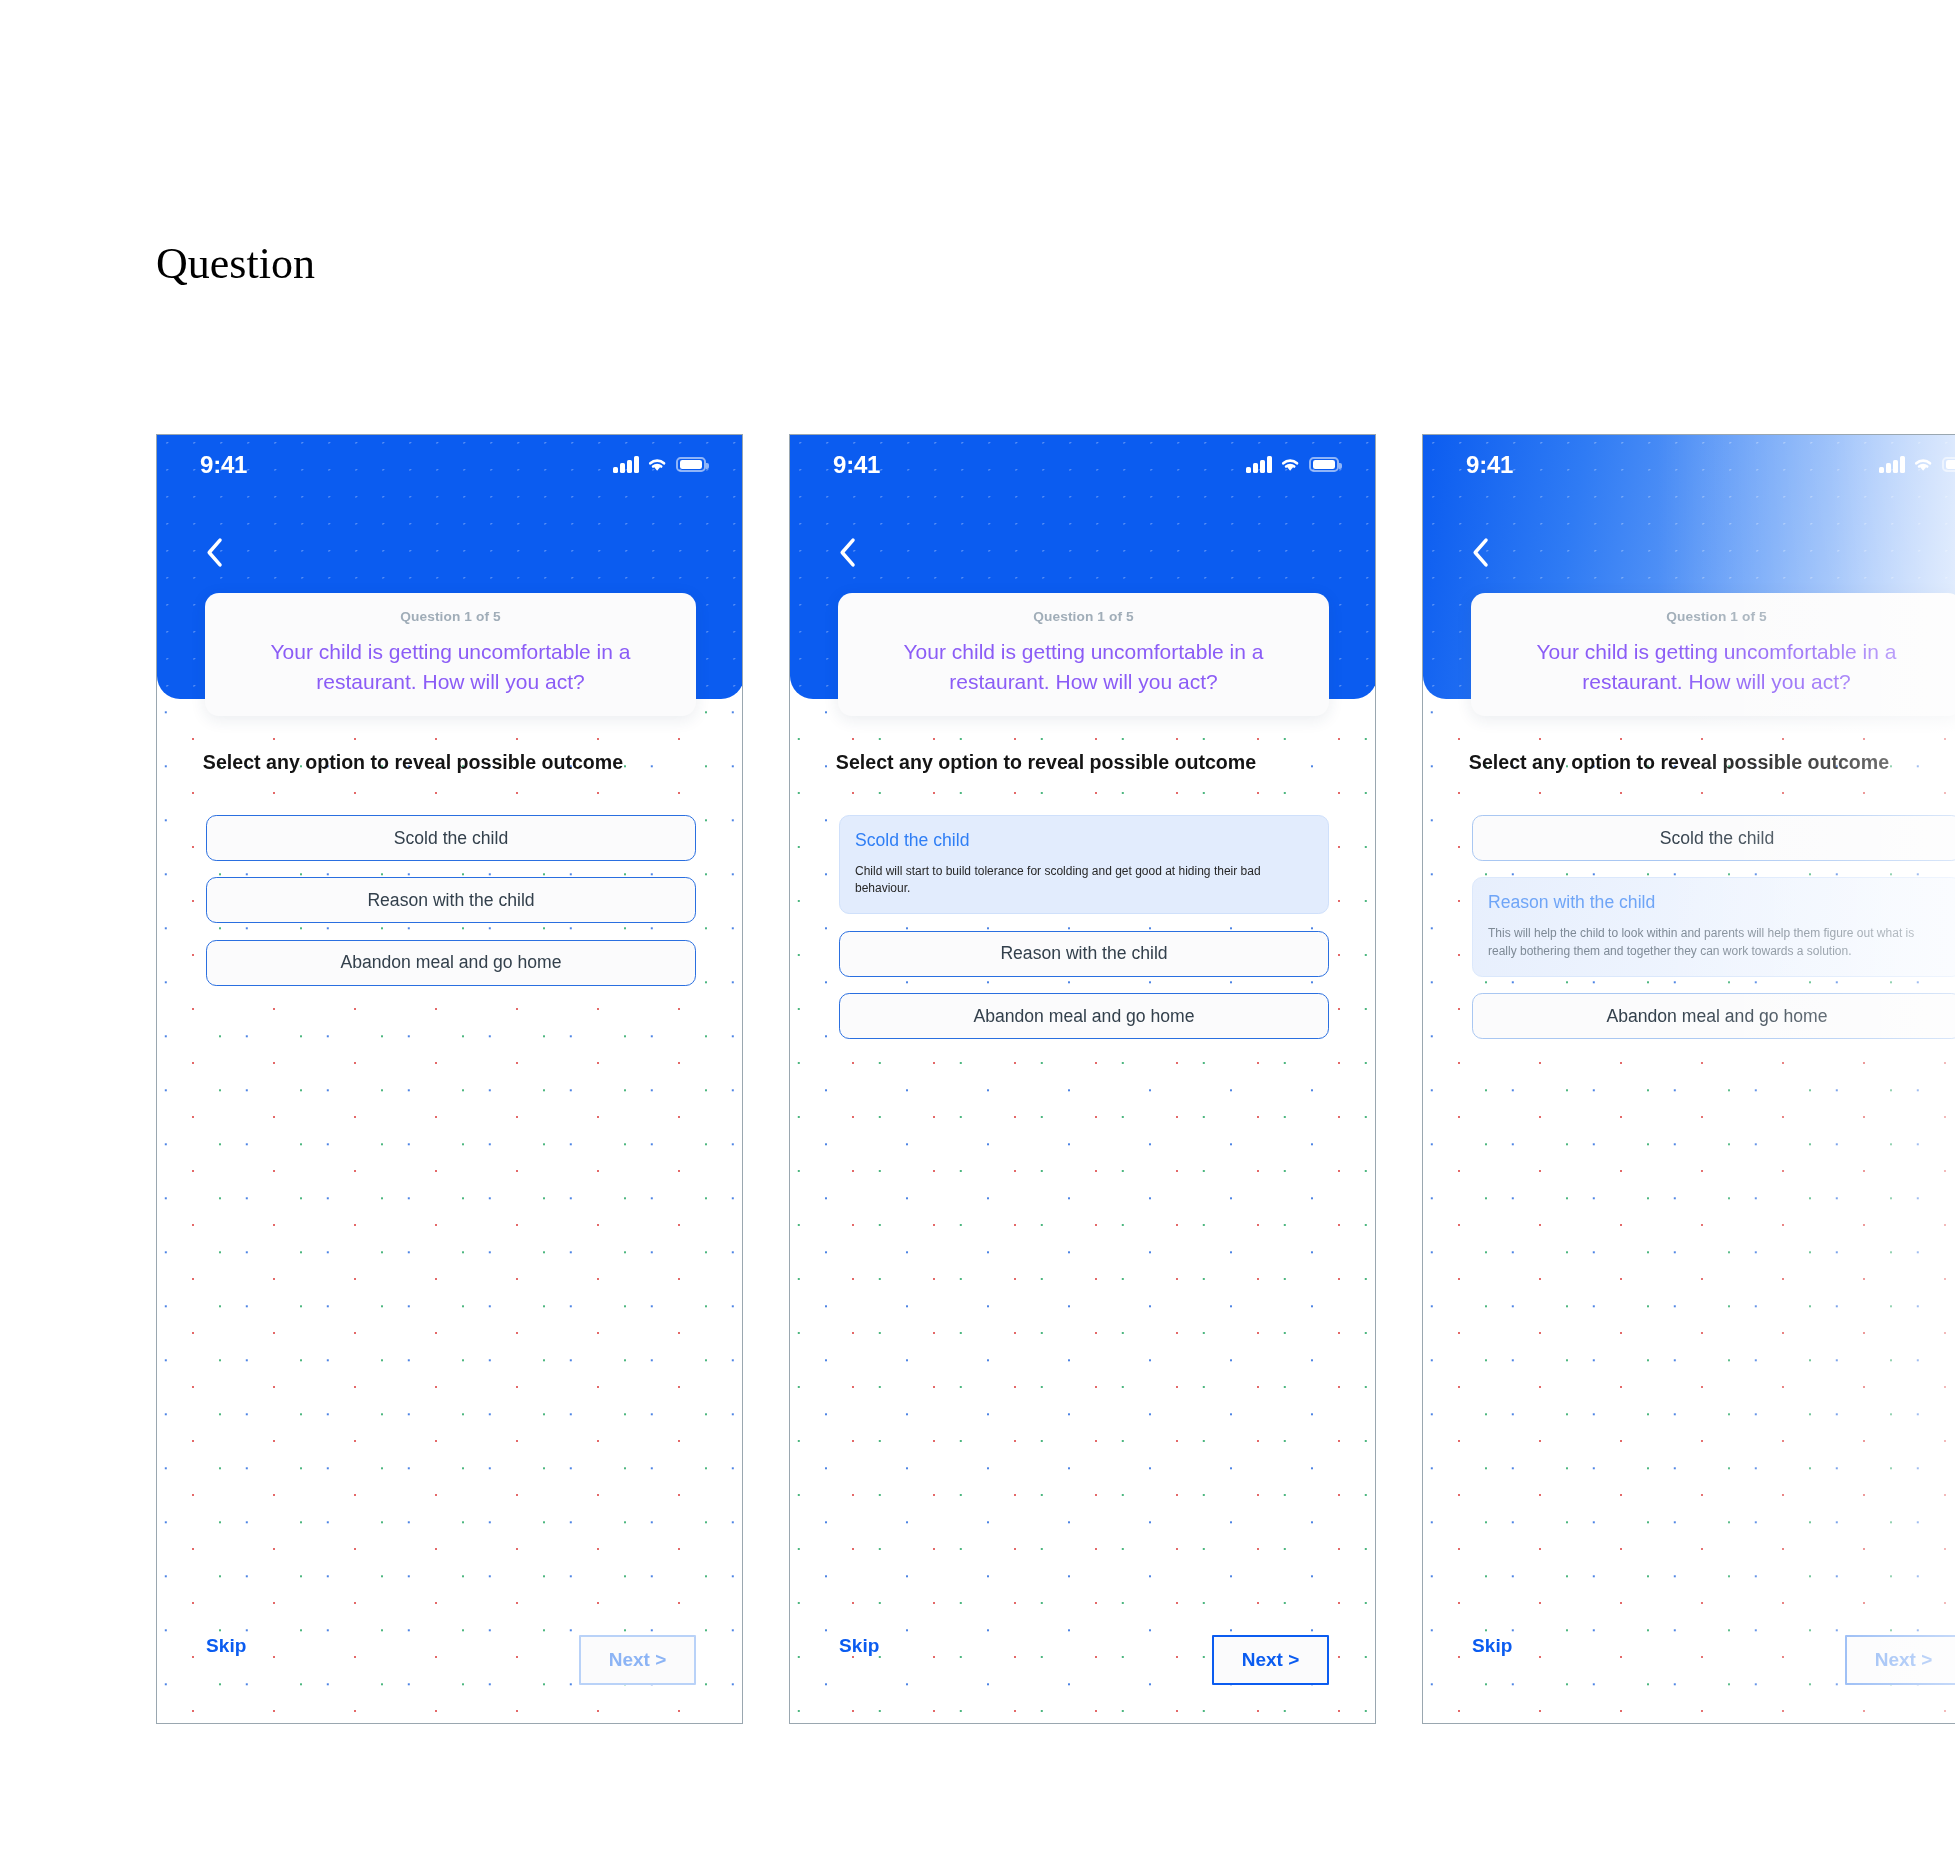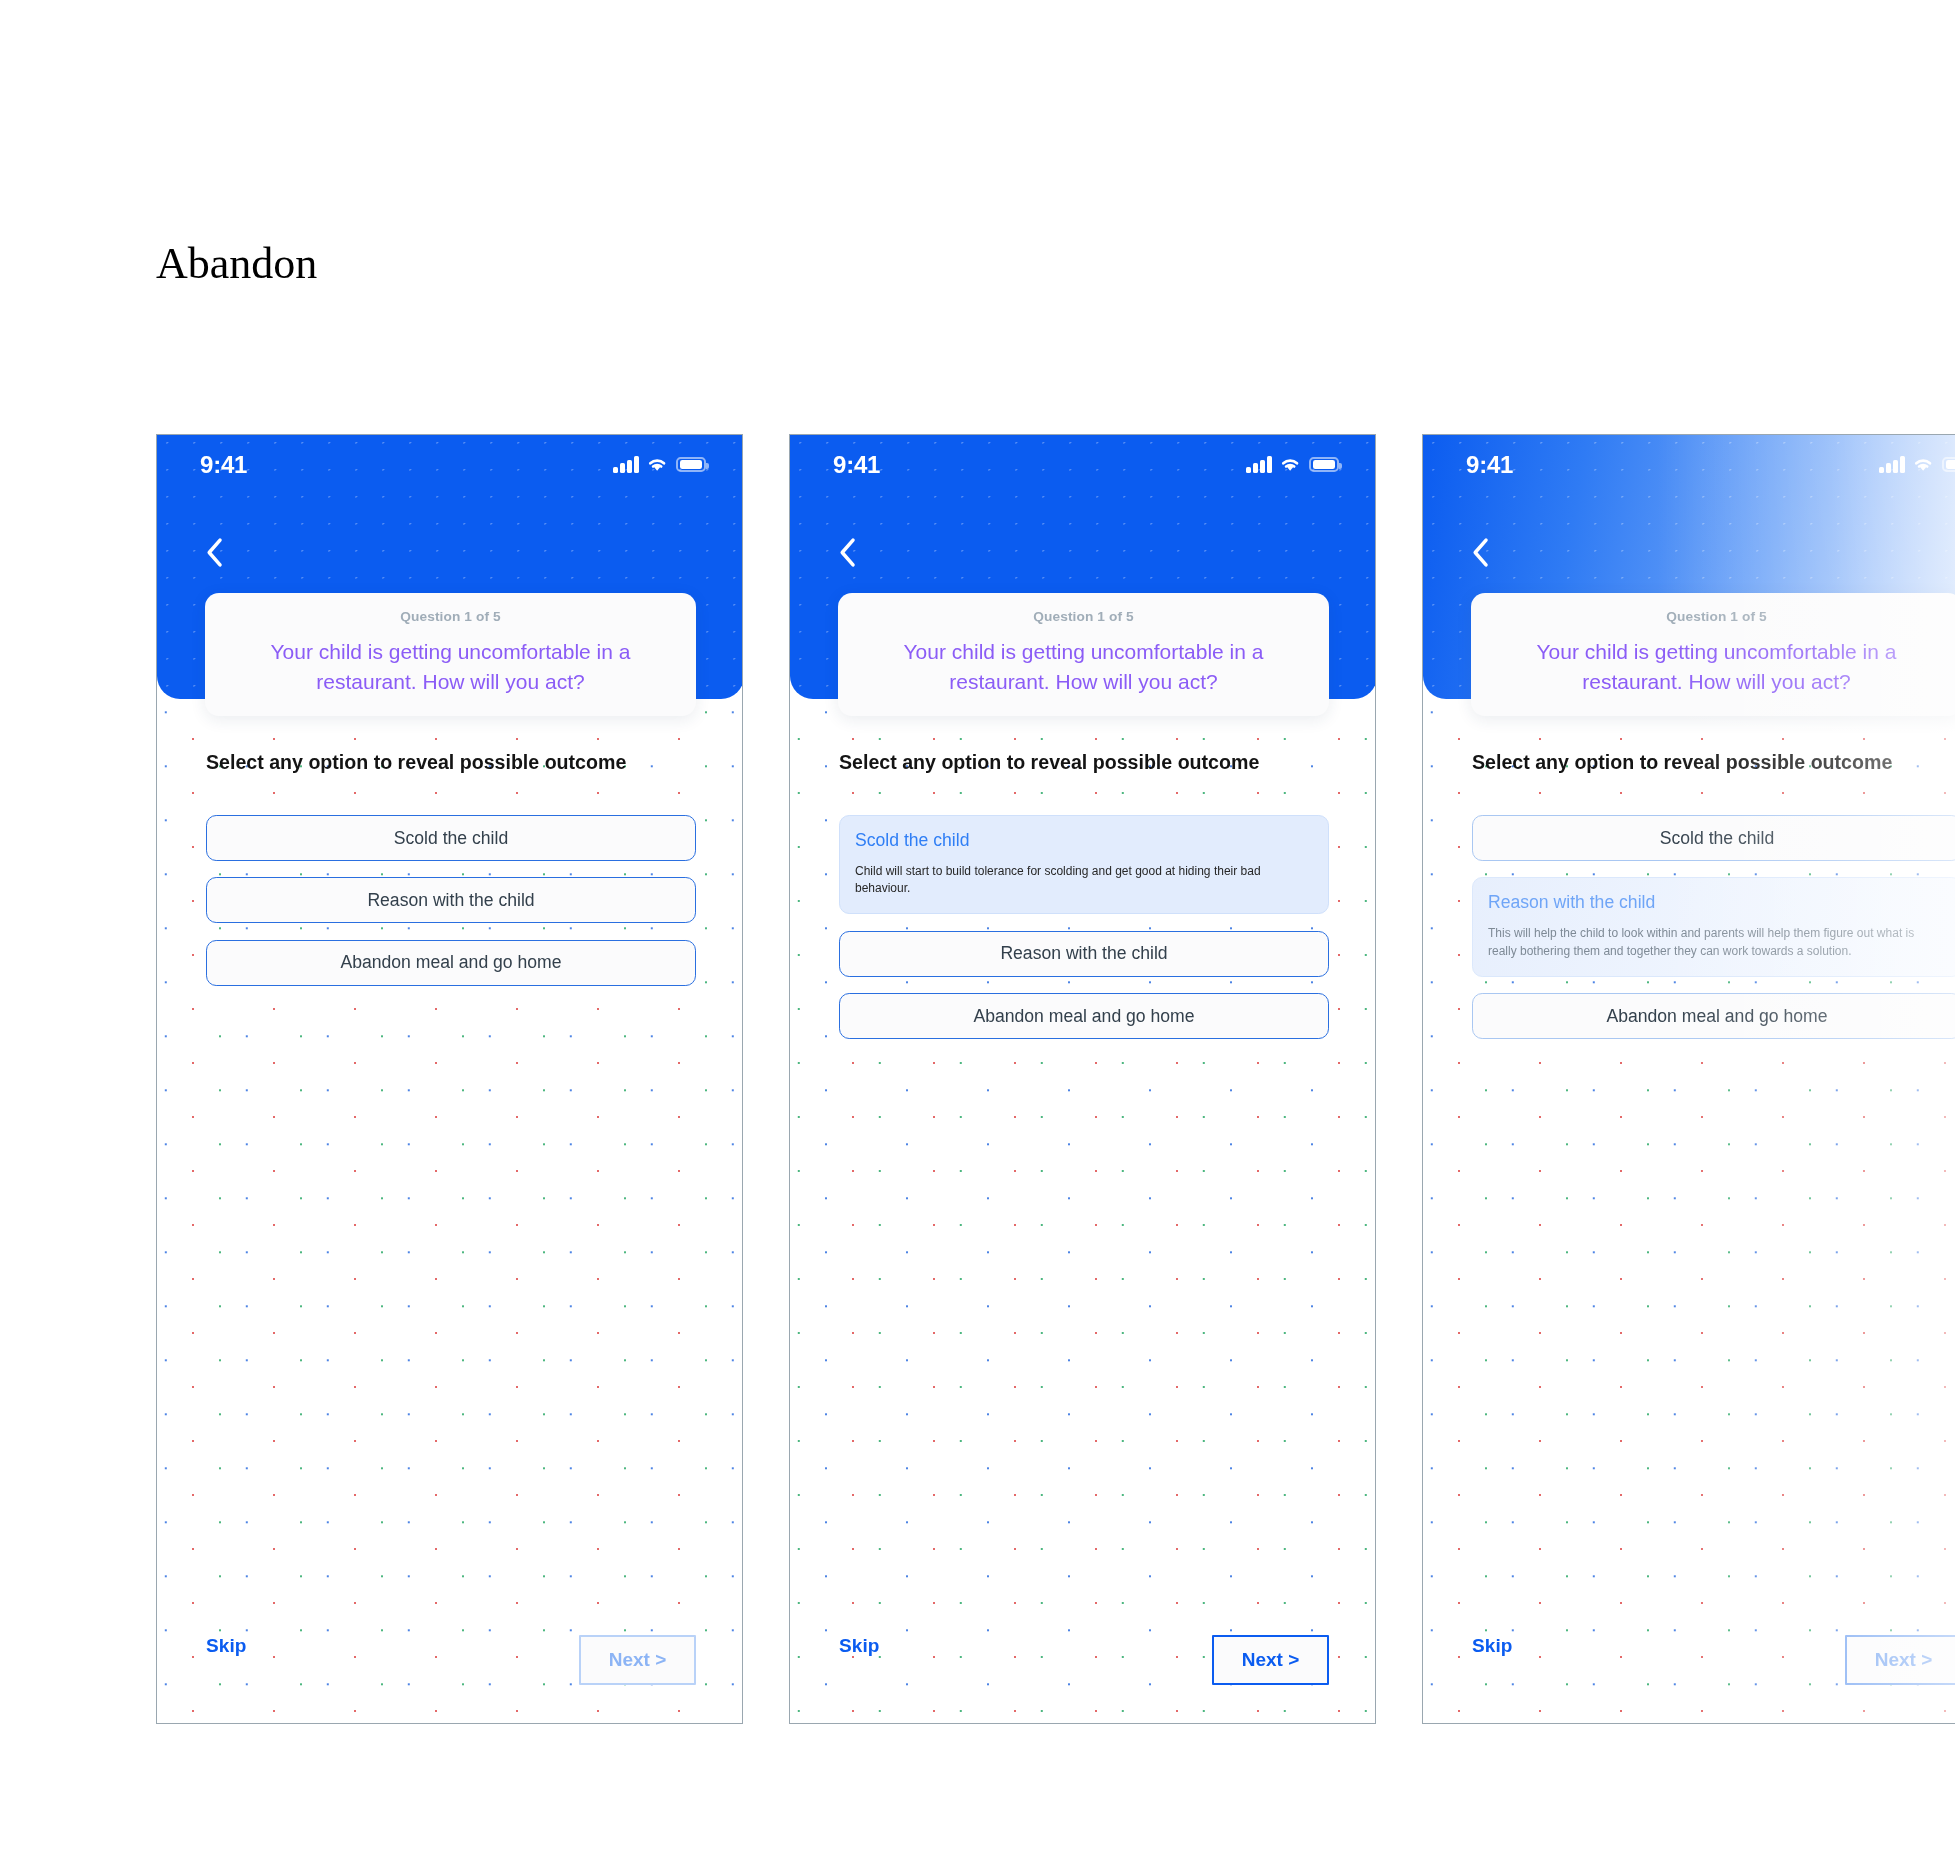--- a/index.html
+++ b/index.html
@@ -189,27 +189,28 @@
 
   
   .body-area {
     position: absolute;
     left: 0; top: 264px;
     width: 587px; bottom: 0;
   }
 
   .prompt {
     position: absolute;
-    left: 49px;
+    left: 41px;
     top: 51px;
     width: 430px;
     font-size: 19.6px;
     font-weight: 700;
     color: #141414;
     line-height: 1.28;
+    text-align: center;
   }
 
   .options {
     position: absolute;
     left: 49px;
     right: 48px;
     top: 116px;
   }
 
   .opt {
@@ -311,21 +312,21 @@
                 rgba(255,255,255,0.25) 70%,
                 rgba(255,255,255,0.55) 90%,
                 rgba(255,255,255,0.78) 100%);
   }
 </style>
 </head>
 <body>
 
 <div id="canvas">
 
-  <div class="page-title">Abandon</div>
+  <div class="page-title">Question</div>
 
   <div class="phone p1">
     <div class="phone-inner">
       <div class="dotgrid"></div>
 
       <div class="header">
         <div class="header-dots"></div>
 
         <div class="statusbar">
           <span class="status-time">9:41</span>

